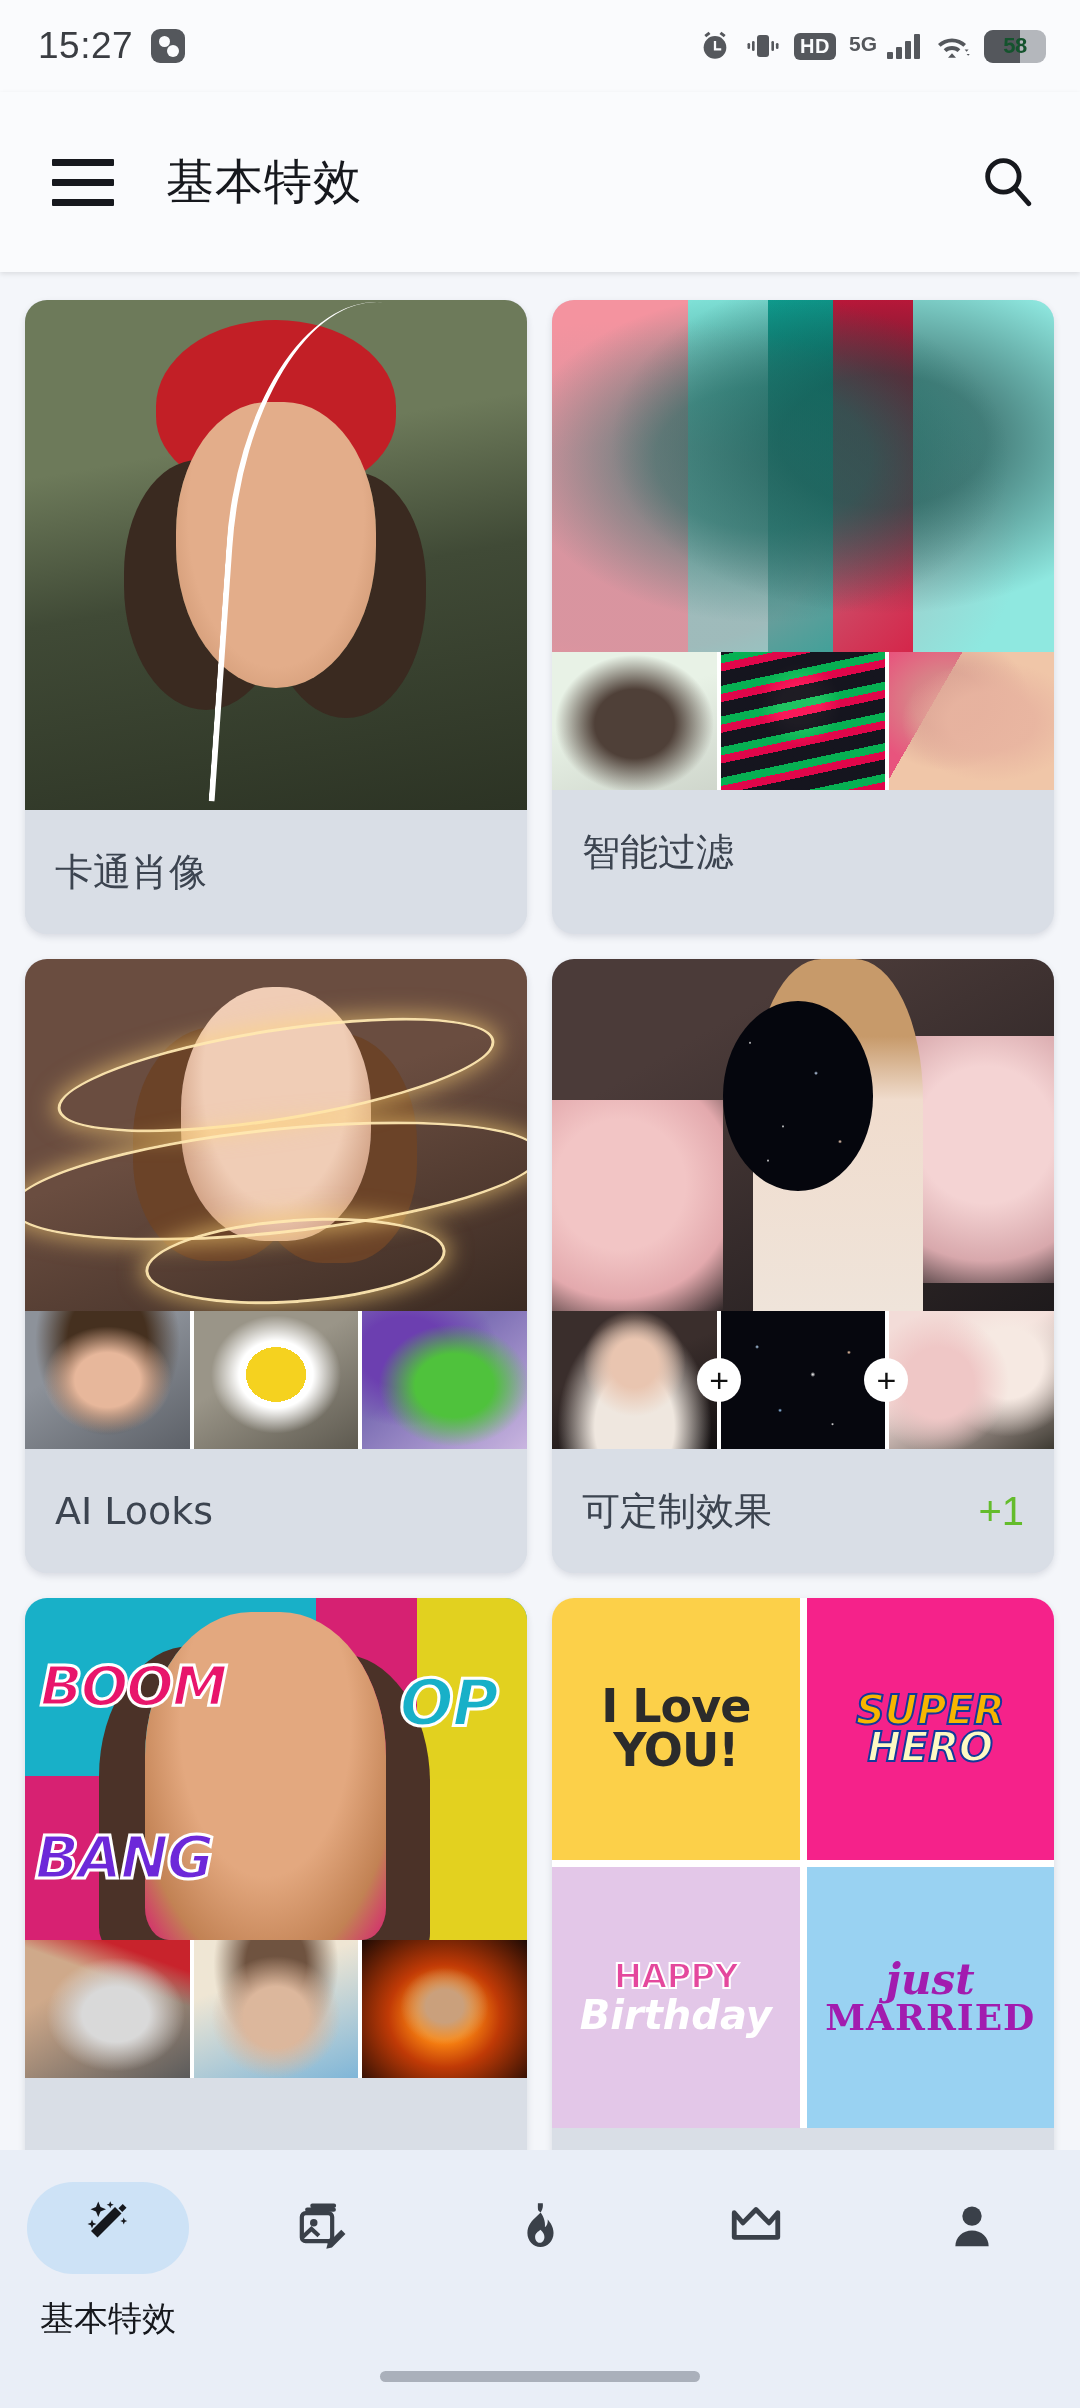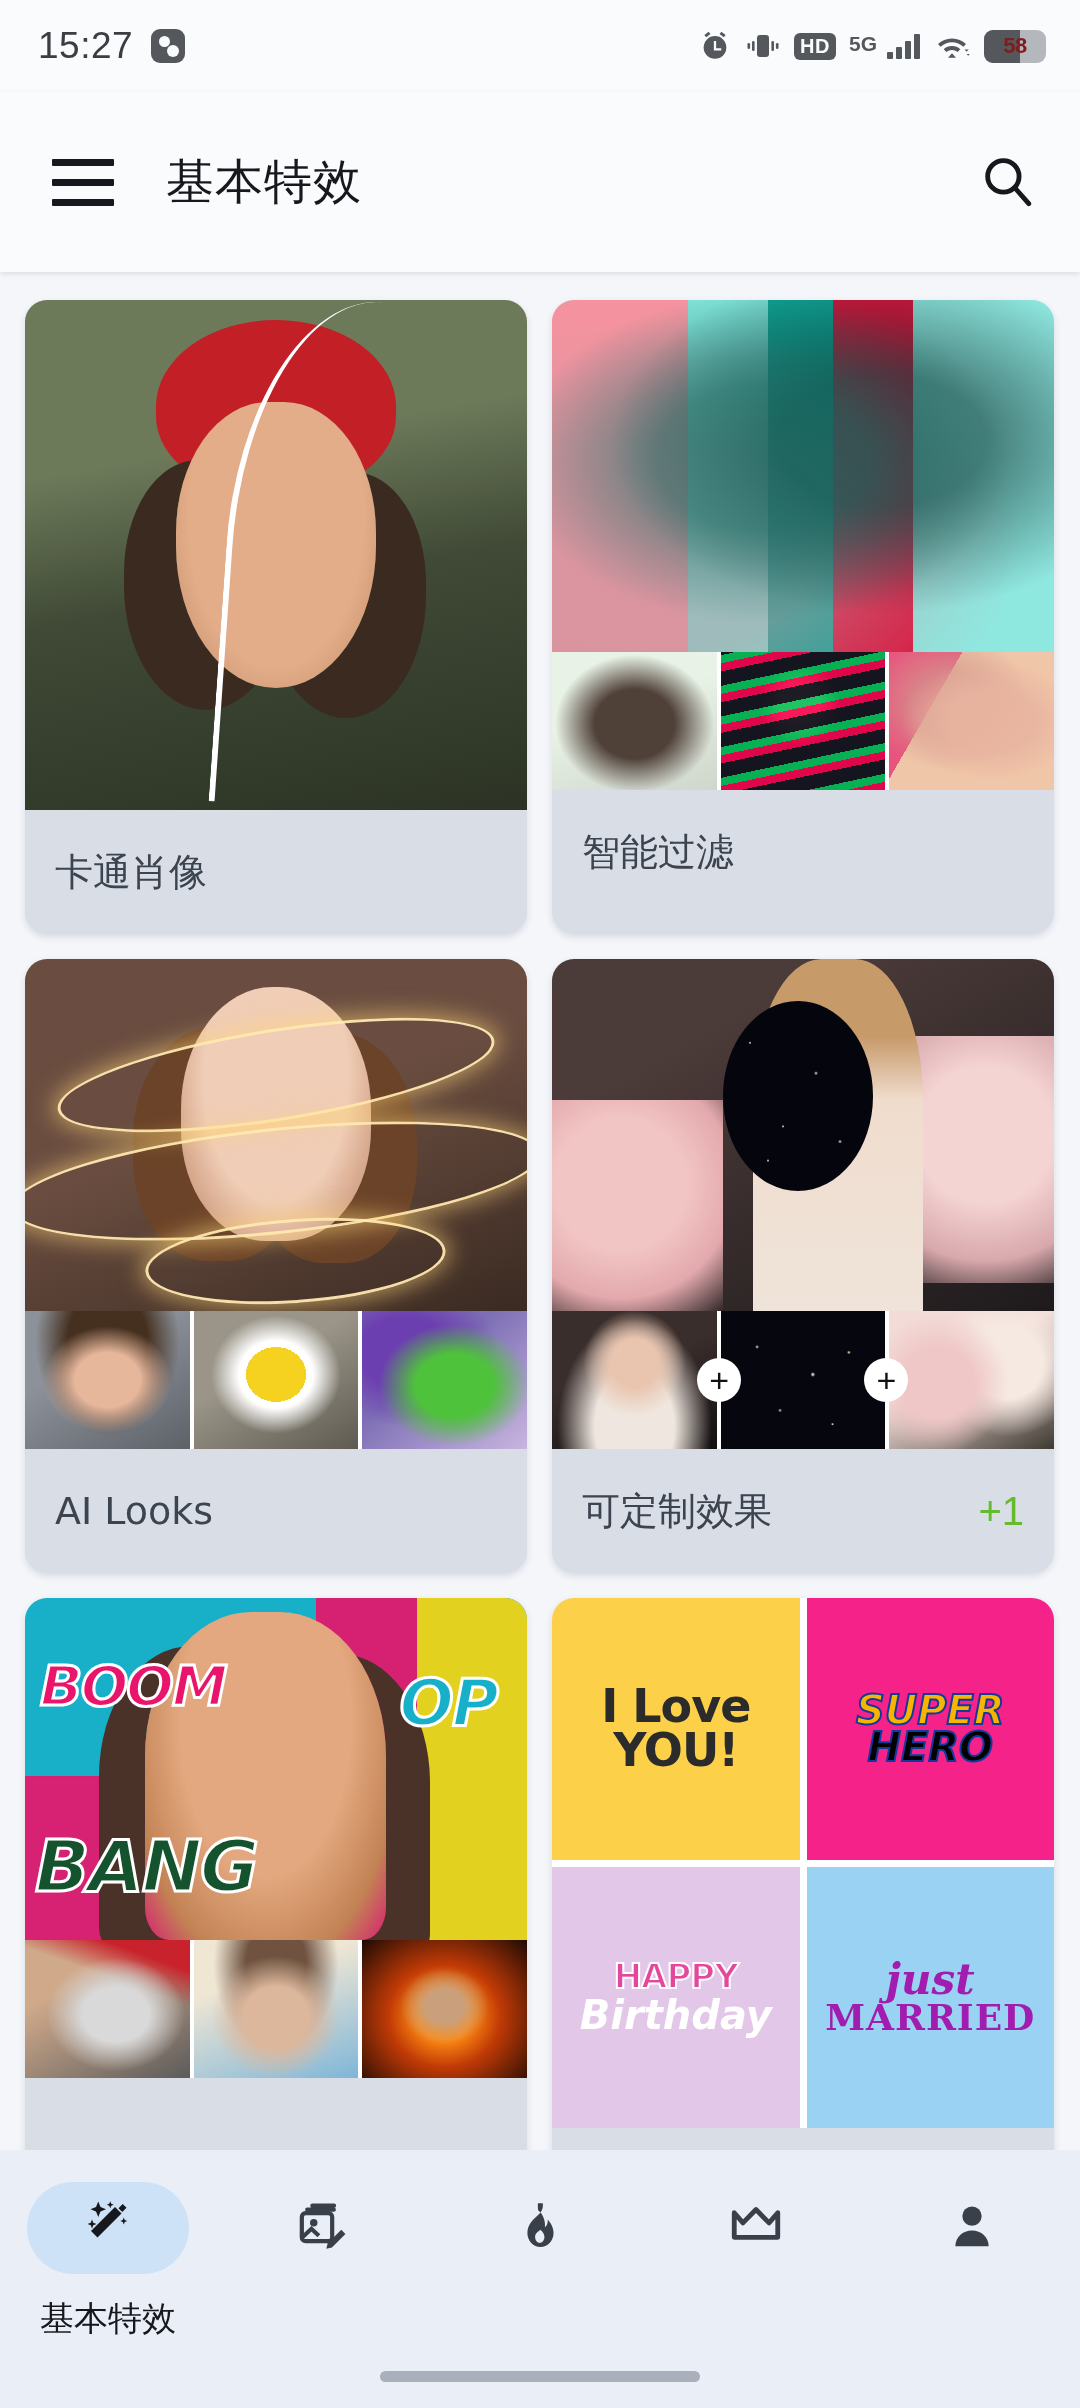--- a/index.html
+++ b/index.html
@@ -41,21 +41,21 @@
   }
   .sb-5g { font-size: 21px; color:#54575c; font-weight:600; line-height:1; margin-right:-3px; align-self:flex-start; margin-top:4px;}
   .sb-bars { display:flex; align-items:flex-end; gap:3px; height:26px; }
   .sb-bars i { display:block; width:6px; background:#54575c; border-radius:1px; }
   .sb-batt {
     position: relative; width: 62px; height: 33px; border-radius: 9px;
     background: #b4b7bc; display:flex; align-items:center; justify-content:center;
     overflow:hidden;
   }
   .sb-batt .fill { position:absolute; left:0; top:0; bottom:0; width:58%; background:#54575c; }
-  .sb-batt span { position:relative; color:#7f1d1d; font-size:22px; font-weight:bold; letter-spacing:-.5px; }
+  .sb-batt span { position:relative; color:#14532d; font-size:22px; font-weight:bold; letter-spacing:-.5px; }
   .sb-batt::after {
     content:""; position:absolute; right:-6px; top:9px; width:7px; height:14px;
     background:#b4b7bc; border-radius:0 3px 3px 0;
   }
 
   
   .appbar {
     height: 180px; width:100%; background:#fafbfd;
     display:flex; align-items:center; padding: 0 44px 0 52px;
     box-shadow: 0 2px 5px rgba(0,0,0,.10);
@@ -252,21 +252,21 @@
      text-align:center; overflow:hidden; padding:8px; }
   .stk1 { background:#fcd049; }
   .stk2 { background:#f5228a; }
   .stk3 { background:#e3c7e8; }
   .stk4 { background:#99d2f2; }
   .stk-t1 { font-size:46px; font-weight:bold; color:#2b2b2b; line-height:.95;
      font-family:"DejaVu Sans","Liberation Sans",sans-serif; letter-spacing:-1px;}
   .stk-t2 { font-size:40px; font-weight:bold; line-height:.92; letter-spacing:0px;
      font-family:"DejaVu Sans","Liberation Sans",sans-serif;
      color:#f7b500; -webkit-text-stroke:2px #123a9b; font-style:italic;}
-  .stk-t2 .l2 { color:#000000; display:block; }
+  .stk-t2 .l2 { color:#fef9c3; display:block; }
   .stk-t3 { font-size:34px; font-weight:bold; line-height:1;
      font-family:"DejaVu Sans","Liberation Sans",sans-serif;}
   .stk-t3 .hb { color:#e4489d; -webkit-text-stroke:2px #fff; letter-spacing:-1px;}
   .stk-t3 .bd { display:block; color:#fff; font-style:italic; font-size:40px; margin-top:2px;}
   .stk-t4 { font-size:42px; color:#a21caf; font-style:italic; line-height:.95;
      font-family:"DejaVu Serif","Liberation Serif",serif; font-weight:bold;}
   .stk-t4 .l2 { display:block; font-style:normal; font-size:36px; letter-spacing:1px;}
 </style>
 </head>
 <body>
@@ -411,21 +411,21 @@
         <span class="txt">可定制效果</span>
         <span class="badge">+1</span>
       </div>
     </div>
 
     <div class="card">
       <div class="hero" style="height:342px">
         <div class="art a-popart"></div>
         <span class="comicword" style="left:3%;top:16%;font-size:56px">BOOM</span>
         <span class="comicword" style="right:6%;top:20%;font-size:64px;color:#18b0c8">OP</span>
-        <span class="comicword" style="left:2%;top:66%;font-size:72px;color:#14532d">BANG</span>
+        <span class="comicword" style="left:2%;top:66%;font-size:58px;color:#6d28d9">BANG</span>
       </div>
       <div class="thumbs">
         <div class="th">
             <div class="art t-bw"></div>
           </div>
         <div class="th">
             <div class="art t-galaxy"></div>
           </div>
         <div class="th">
             <div class="art t-fire"></div>

